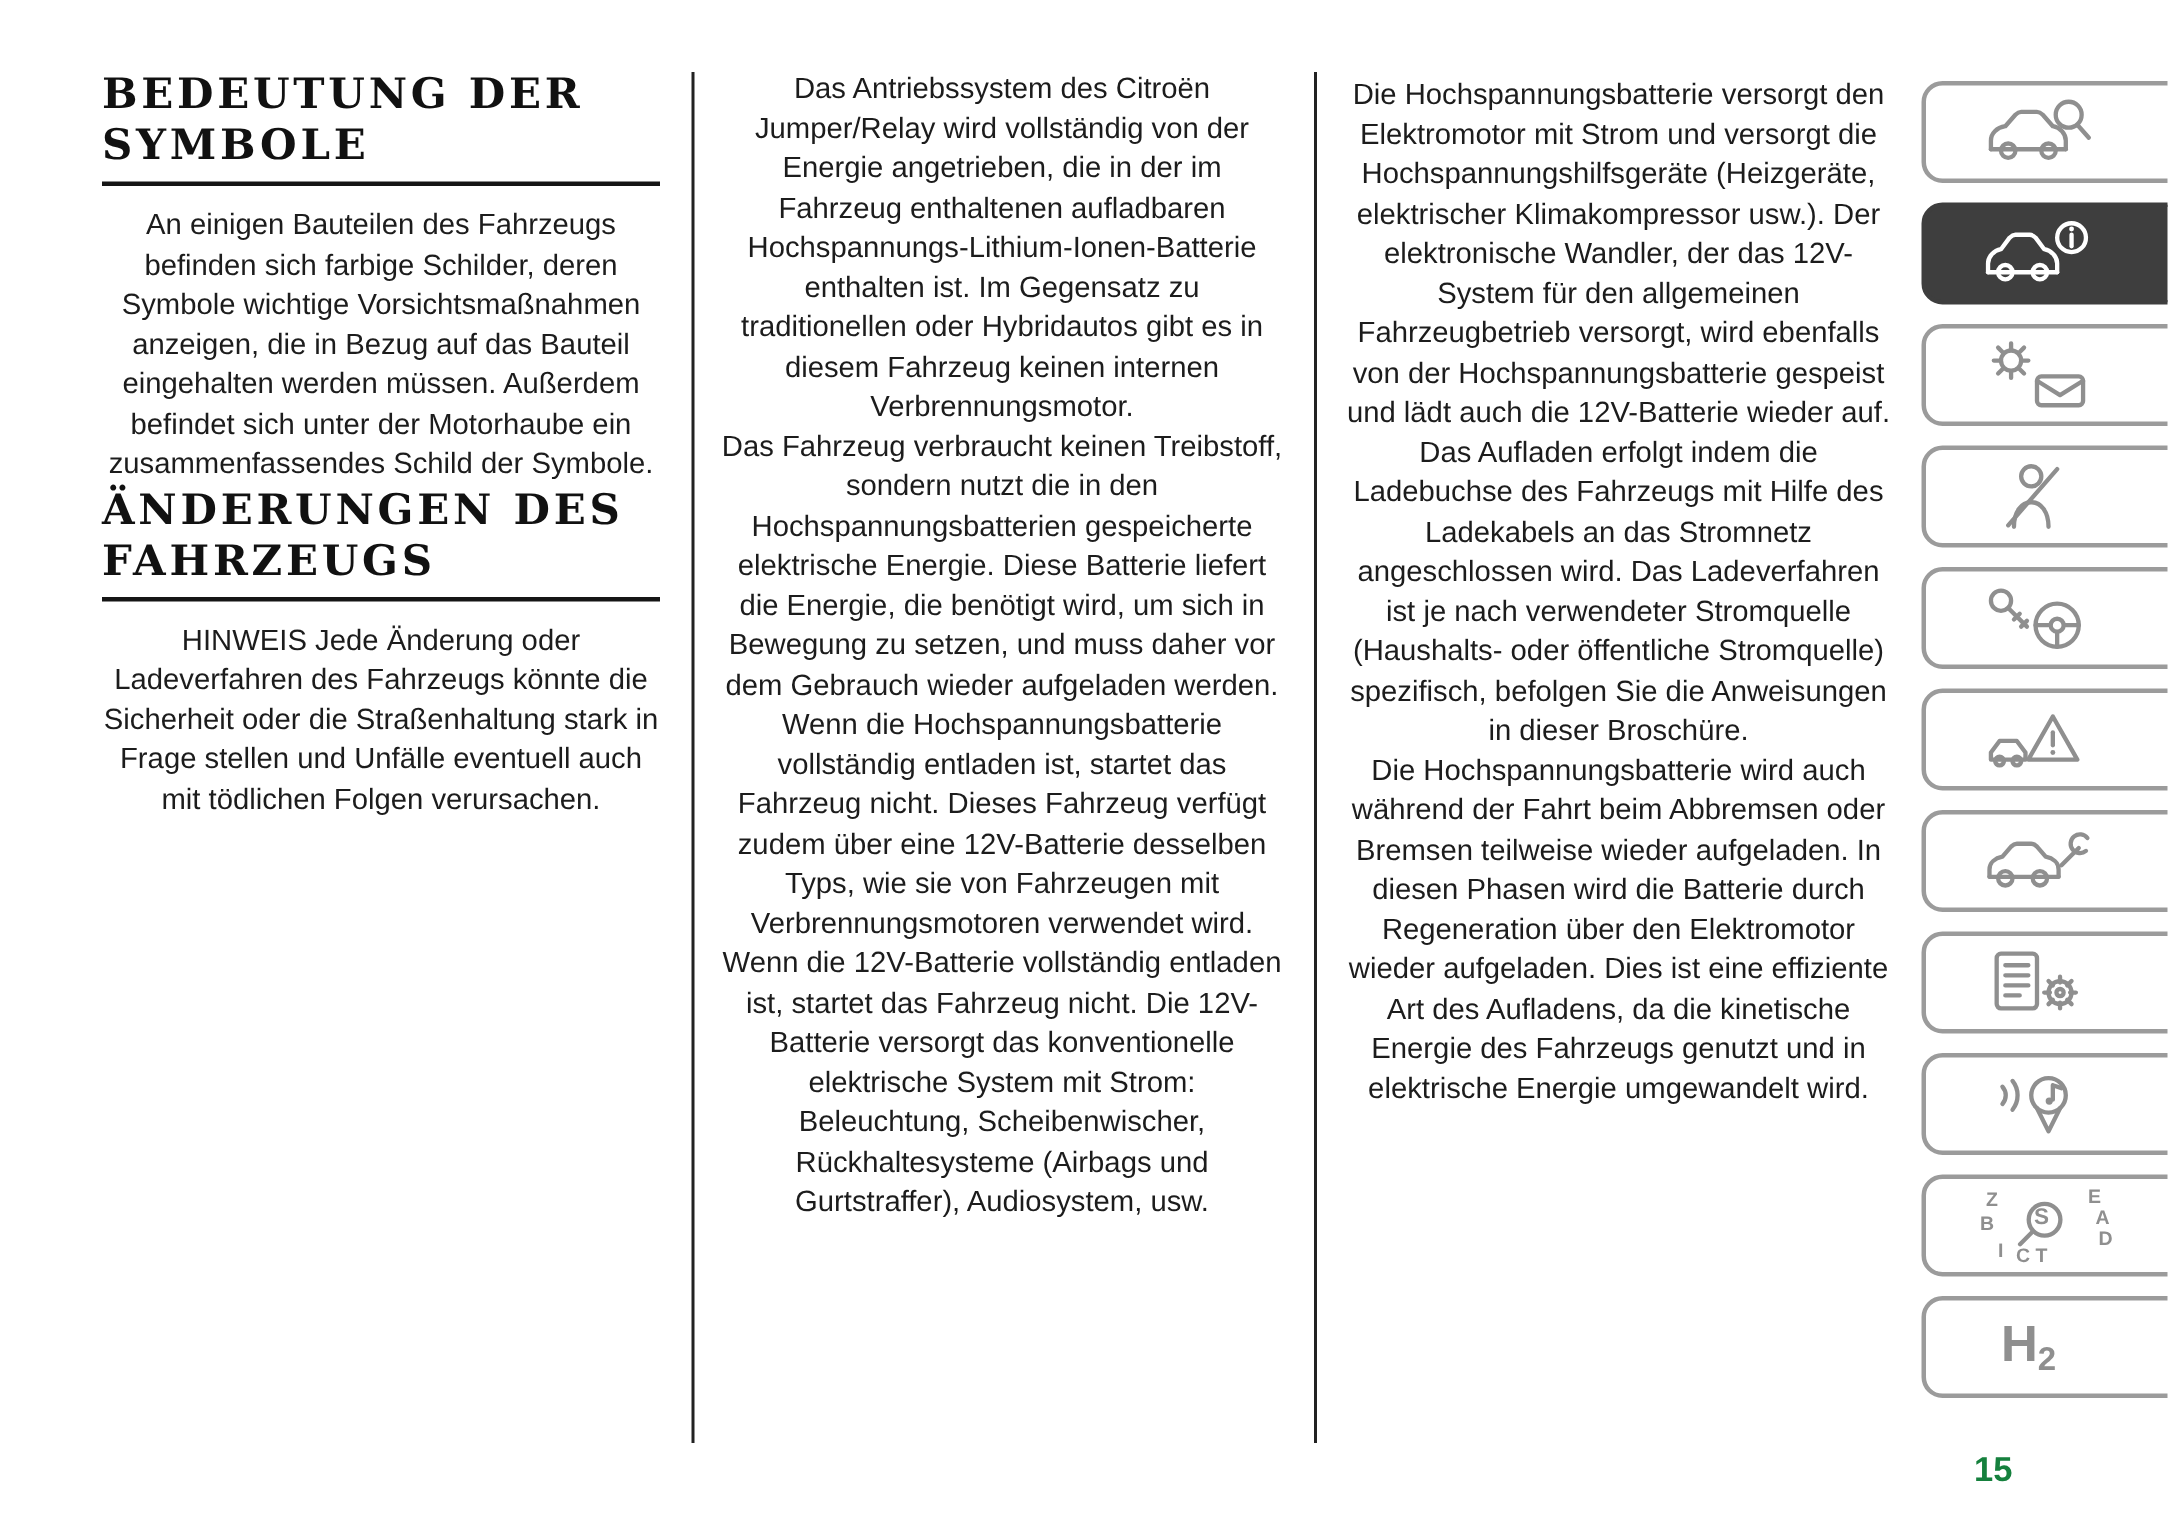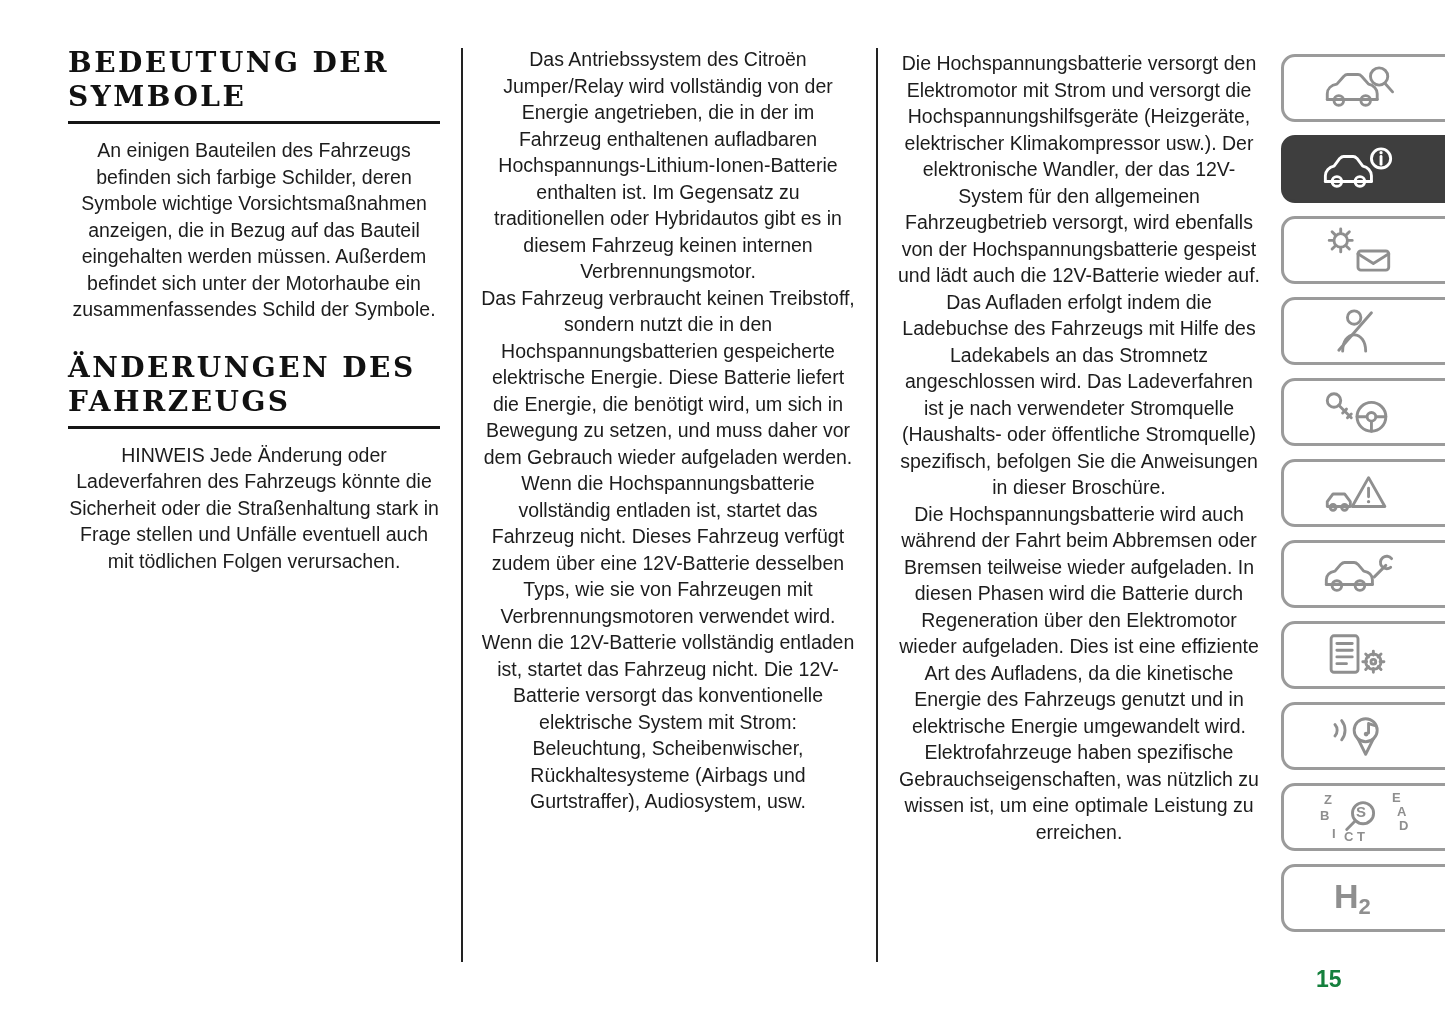--- a/index.html
+++ b/index.html
@@ -16,21 +16,21 @@
   .col-right{left:895px;width:368px;top:50px;}
   .vrule{position:absolute;top:48px;height:914px;width:1.5px;background:#222;}
   .vrule-1{left:461px;}
   .vrule-2{left:876px;}
 
   .heading{
     font-family:"DejaVu Serif",serif;
     font-weight:bold;font-size:28px;line-height:34px;letter-spacing:2.5px;
     color:#111;margin:0 0 13px 0;padding-bottom:7px;border-bottom:3px solid #151515;
   }
-  .mt26{margin-top:28px;}
+  .mt26{}
   p.bodytext{font-size:19.5px;line-height:26.5px;margin:0;color:#1c1c1c;text-align:center;}
 
   
   .sidebar{position:absolute;left:1281px;top:54px;display:flex;flex-direction:column;gap:13px;}
   .tab{
     width:178px;height:68px;box-sizing:border-box;background:#fff;
     border:3px solid #9b9b9b;border-radius:14px;
     display:flex;align-items:center;justify-content:flex-start;padding-left:36px;
     color:#8f8f8f;
   }
@@ -67,21 +67,20 @@
   <section class="col col-mid">
     <p class="bodytext">Das Antriebssystem des Citroën Jumper/Relay wird vollständig von der Energie angetrieben, die in der im Fahrzeug enthaltenen aufladbaren Hochspannungs-Lithium-Ionen-Batterie enthalten ist. Im Gegensatz zu traditionellen oder Hybridautos gibt es in diesem Fahrzeug keinen internen Verbrennungsmotor.</p>
     <p class="bodytext">Das Fahrzeug verbraucht keinen Treibstoff, sondern nutzt die in den Hochspannungsbatterien gespeicherte elektrische Energie. Diese Batterie liefert die Energie, die benötigt wird, um sich in Bewegung zu setzen, und muss daher vor dem Gebrauch wieder aufgeladen werden. Wenn die Hochspannungsbatterie vollständig entladen ist, startet das Fahrzeug nicht. Dieses Fahrzeug verfügt zudem über eine 12V-Batterie desselben Typs, wie sie von Fahrzeugen mit Verbrennungsmotoren verwendet wird. Wenn die 12V-Batterie vollständig entladen ist, startet das Fahrzeug nicht. Die 12V-Batterie versorgt das konventionelle elektrische System mit Strom: Beleuchtung, Scheibenwischer, Rückhaltesysteme (Airbags und Gurtstraffer), Audiosystem, usw.</p>
   </section>
 
   <div class="vrule vrule-2"></div>
 
   <section class="col col-right">
     <p class="bodytext">Die Hochspannungsbatterie versorgt den Elektromotor mit Strom und versorgt die Hochspannungshilfsgeräte (Heizgeräte, elektrischer Klimakompressor usw.). Der elektronische Wandler, der das 12V-System für den allgemeinen Fahrzeugbetrieb versorgt, wird ebenfalls von der Hochspannungsbatterie gespeist und lädt auch die 12V-Batterie wieder auf. Das Aufladen erfolgt indem die Ladebuchse des Fahrzeugs mit Hilfe des Ladekabels an das Stromnetz angeschlossen wird. Das Ladeverfahren ist je nach verwendeter Stromquelle (Haushalts- oder öffentliche Stromquelle) spezifisch, befolgen Sie die Anweisungen in dieser Broschüre.</p>
     <p class="bodytext">Die Hochspannungsbatterie wird auch während der Fahrt beim Abbremsen oder Bremsen teilweise wieder aufgeladen. In diesen Phasen wird die Batterie durch Regeneration über den Elektromotor wieder aufgeladen. Dies ist eine effiziente Art des Aufladens, da die kinetische Energie des Fahrzeugs genutzt und in elektrische Energie umgewandelt wird.</p>
-    <p class="bodytext">Elektrofahrzeuge haben spezifische Gebrauchseigenschaften, was nützlich zu wissen ist, um eine optimale Leistung zu erreichen.</p>
   </section>
 
   <nav class="sidebar">
 
     <div class="tab">
       <svg class="ic" viewBox="0 0 76 50">
         <path d="M6 37 v-6 c0-5 4-9 10-10 l7-8 c1-1 2-2 4-2 h11 c2 0 3 1 4 2 l7 8 c5 1 9 5 9 10 v6"></path>
         <line x1="6" y1="37" x2="58" y2="37"></line>
         <circle cx="18" cy="38" r="5"></circle>
         <circle cx="46" cy="38" r="5"></circle>

